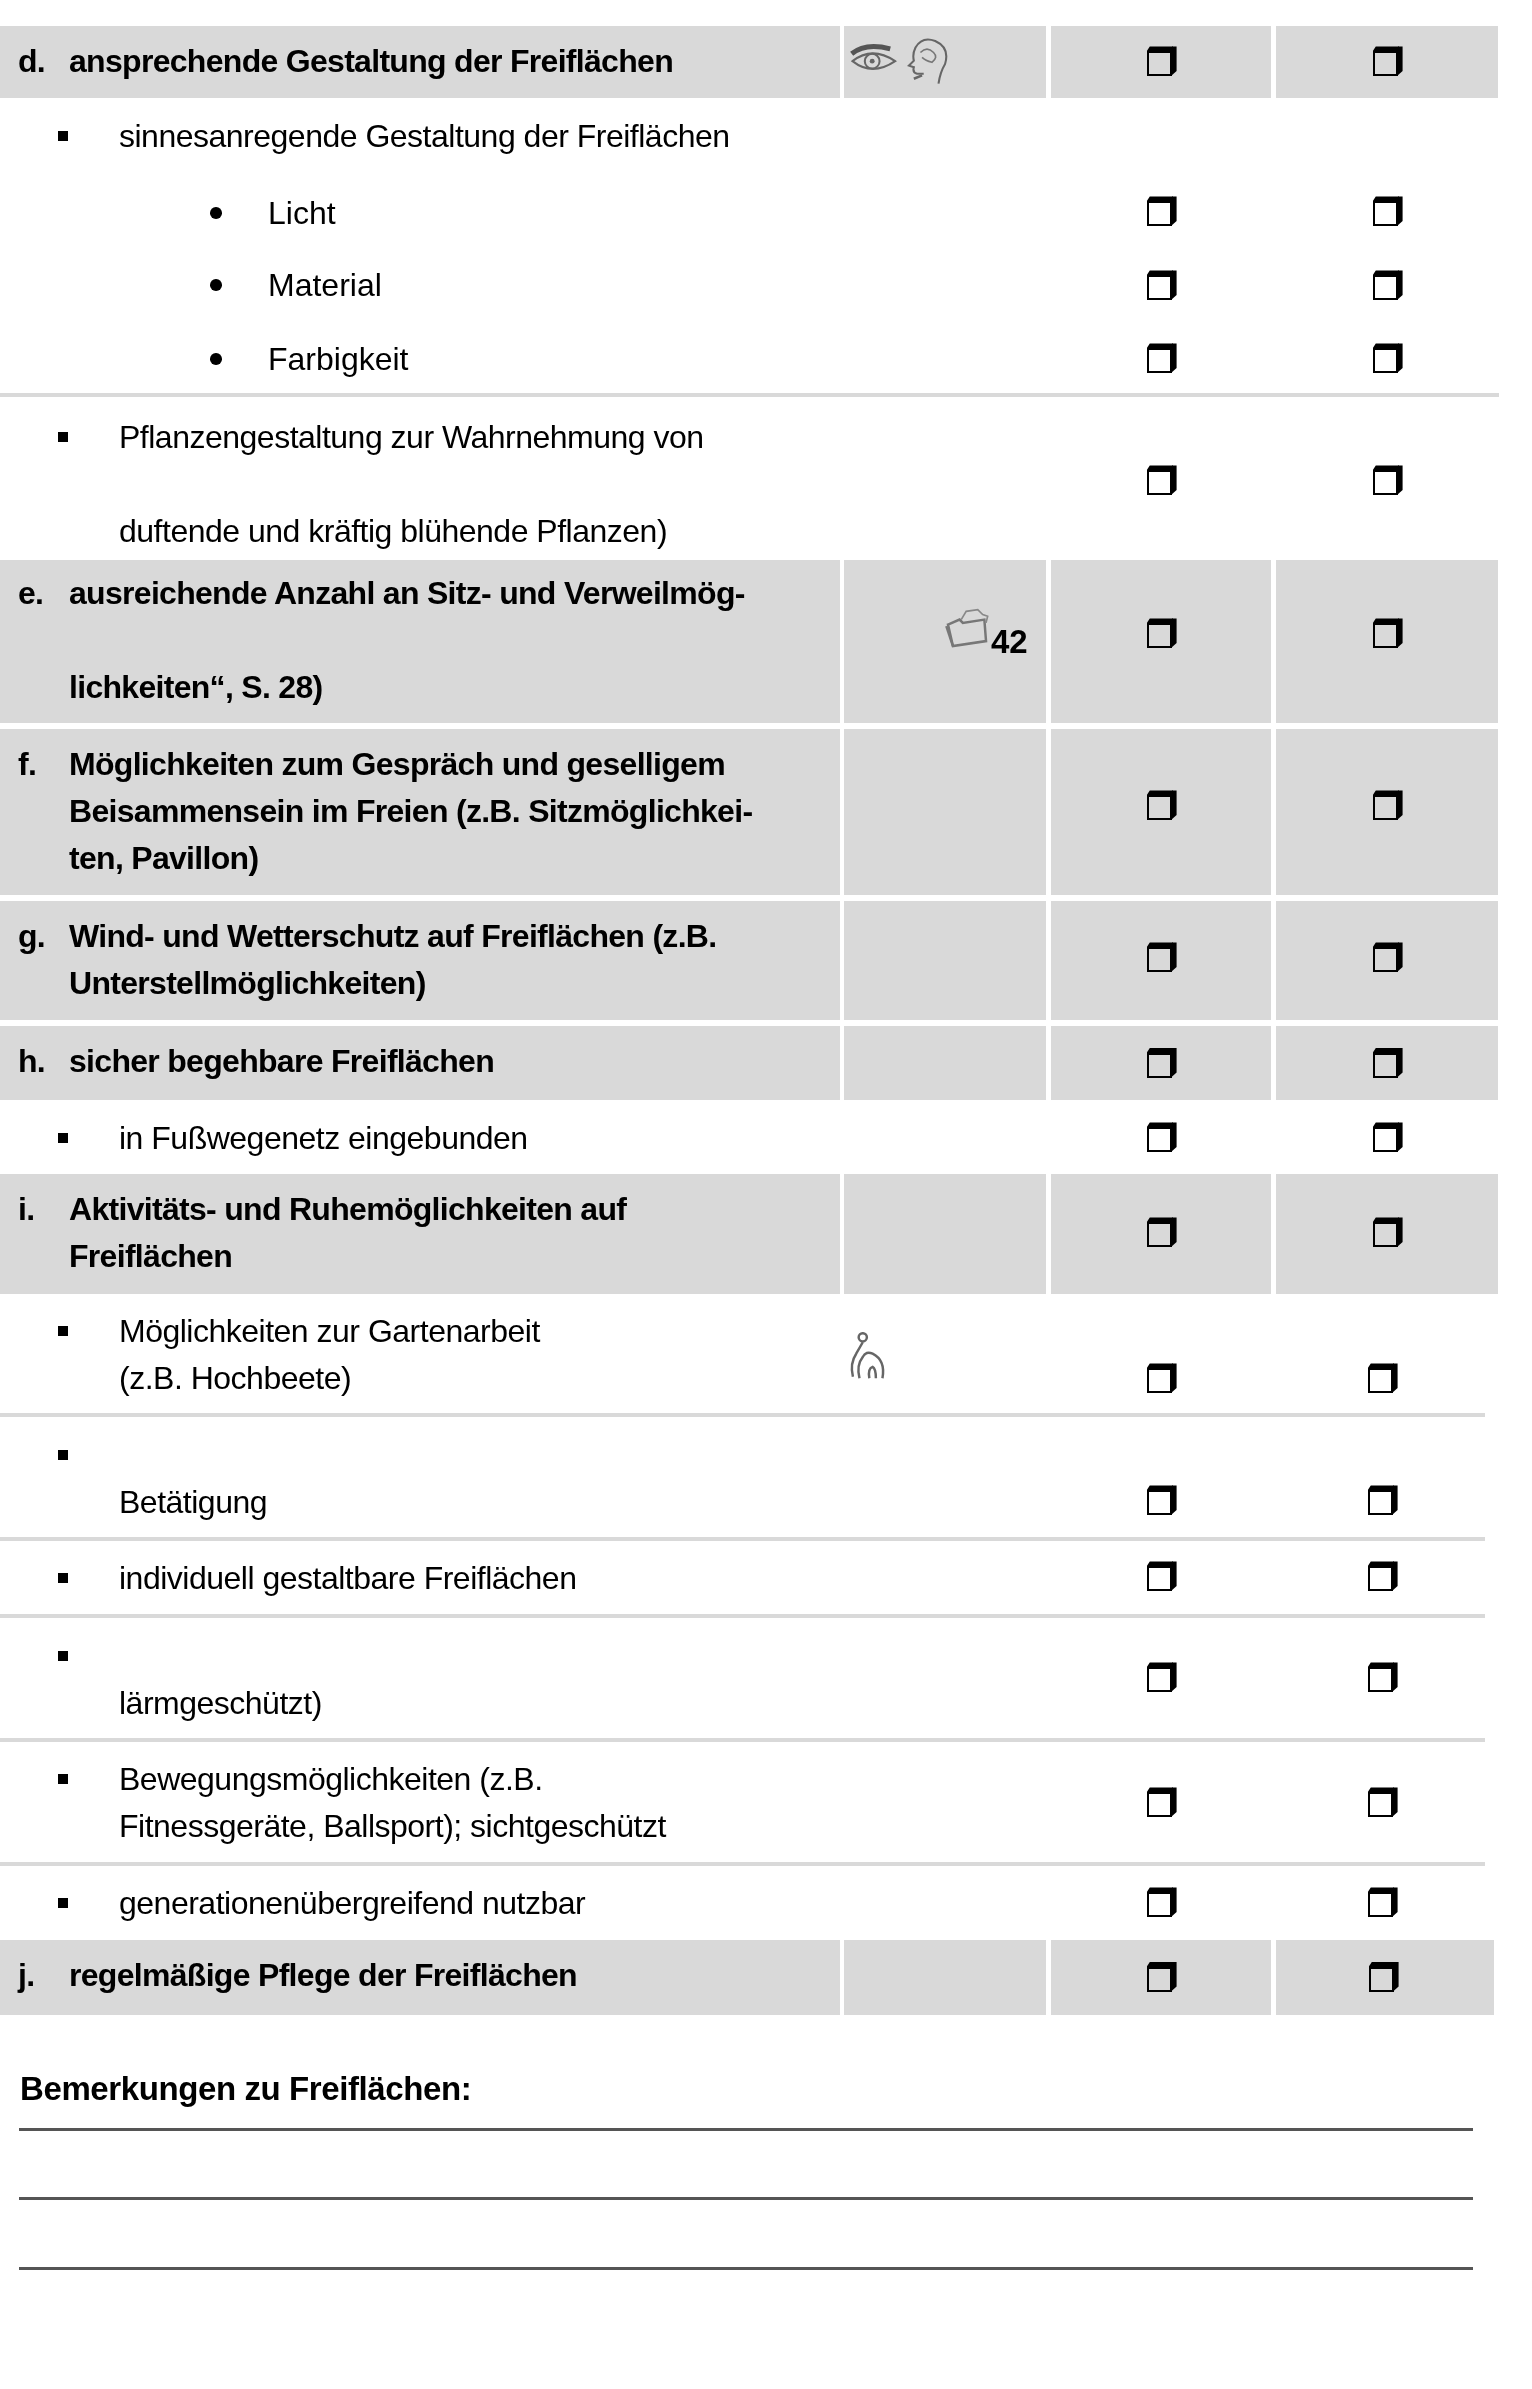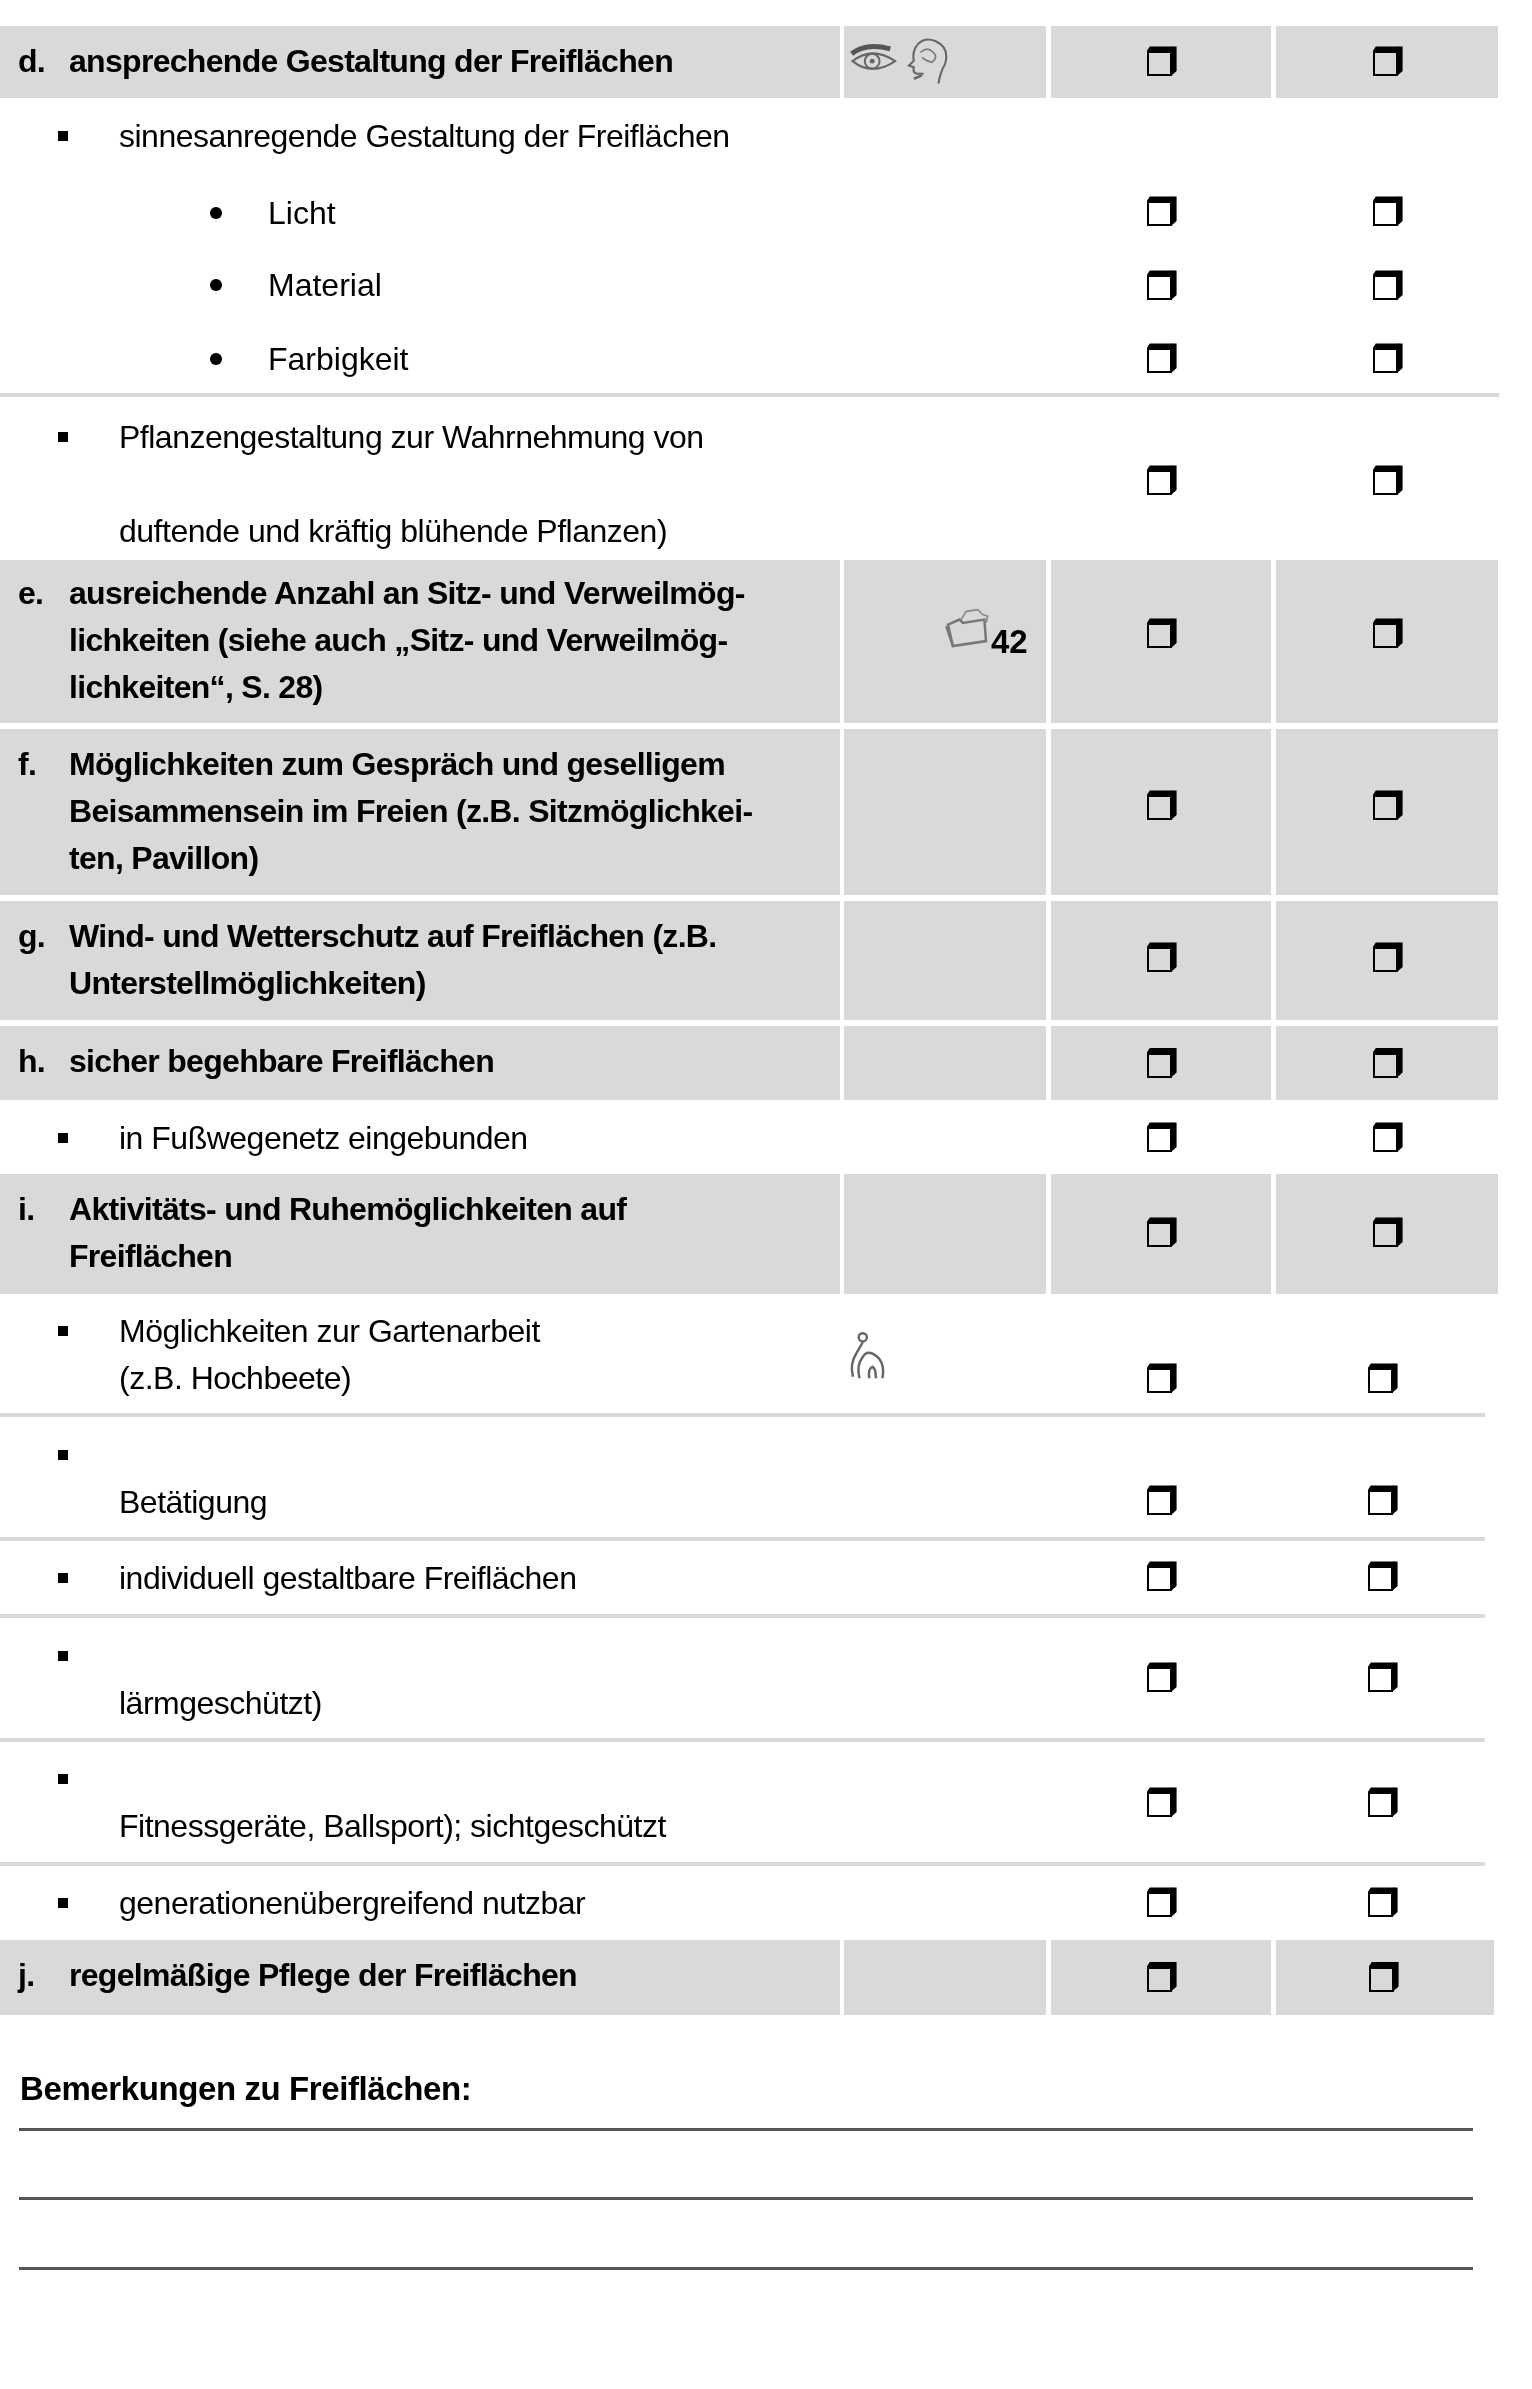--- a/index.html
+++ b/index.html
@@ -102,21 +102,21 @@
 </div>
 <div class="cb" style="left:1147px;top:470px;"></div>
 <div class="cb" style="left:1373px;top:470px;"></div>
 
 <div class="row" style="top:560px;height:163px;">
   <div class="cell c1 gray">
     <div class="main-text" style="top:10px;">
       <span class="letter">e.</span>
       <span class="body">
         <span>ausreichende Anzahl an Sitz- und Verweilmög-</span><br>
-        <span>lichkeiten (siehe auch „Sitz- und Verweilmög-</span><br>
+        <br>
         <span>lichkeiten“, S. 28)</span>
       </span>
     </div>
   </div>
   <div class="cell c2 gray">
     <svg class="icon" style="left:99px;top:48px" width="48" height="43" viewBox="0 0 58 52">
       <path d="M6 20 L20 14 L24 18 L50 14 L52 40 L12 46 Z" stroke="#777" stroke-width="3" fill="none"></path>
       <path d="M12 46 L4 22" stroke="#777" stroke-width="3"></path>
       <path d="M22 14 L28 4 L42 2 L48 8 L54 10 L52 18" stroke="#888" stroke-width="2" fill="none"></path>
     </svg>
@@ -252,21 +252,21 @@
     <span>lärmgeschützt)</span>
   </span>
 </div>
 <div class="cb" style="left:1147px;top:1667px;"></div>
 <div class="cb" style="left:1368px;top:1667px;"></div>
 <div class="divider" style="top:1738px;width:1485px;"></div>
 
 <div class="sub" style="top:1756px;">
   <span class="bullet"></span>
   <span class="txt">
-    <br>
+    <span>Bewegungsmöglichkeiten (z.B.</span><br>
     <span>Fitnessgeräte, Ballsport); sichtgeschützt</span>
   </span>
 </div>
 <div class="cb" style="left:1147px;top:1792px;"></div>
 <div class="cb" style="left:1368px;top:1792px;"></div>
 <div class="divider" style="top:1862px;width:1485px;"></div>
 
 <div class="sub" style="top:1880px;">
   <span class="bullet"></span>
   <span class="txt" style="white-space:nowrap">generationenübergreifend nutzbar</span>

